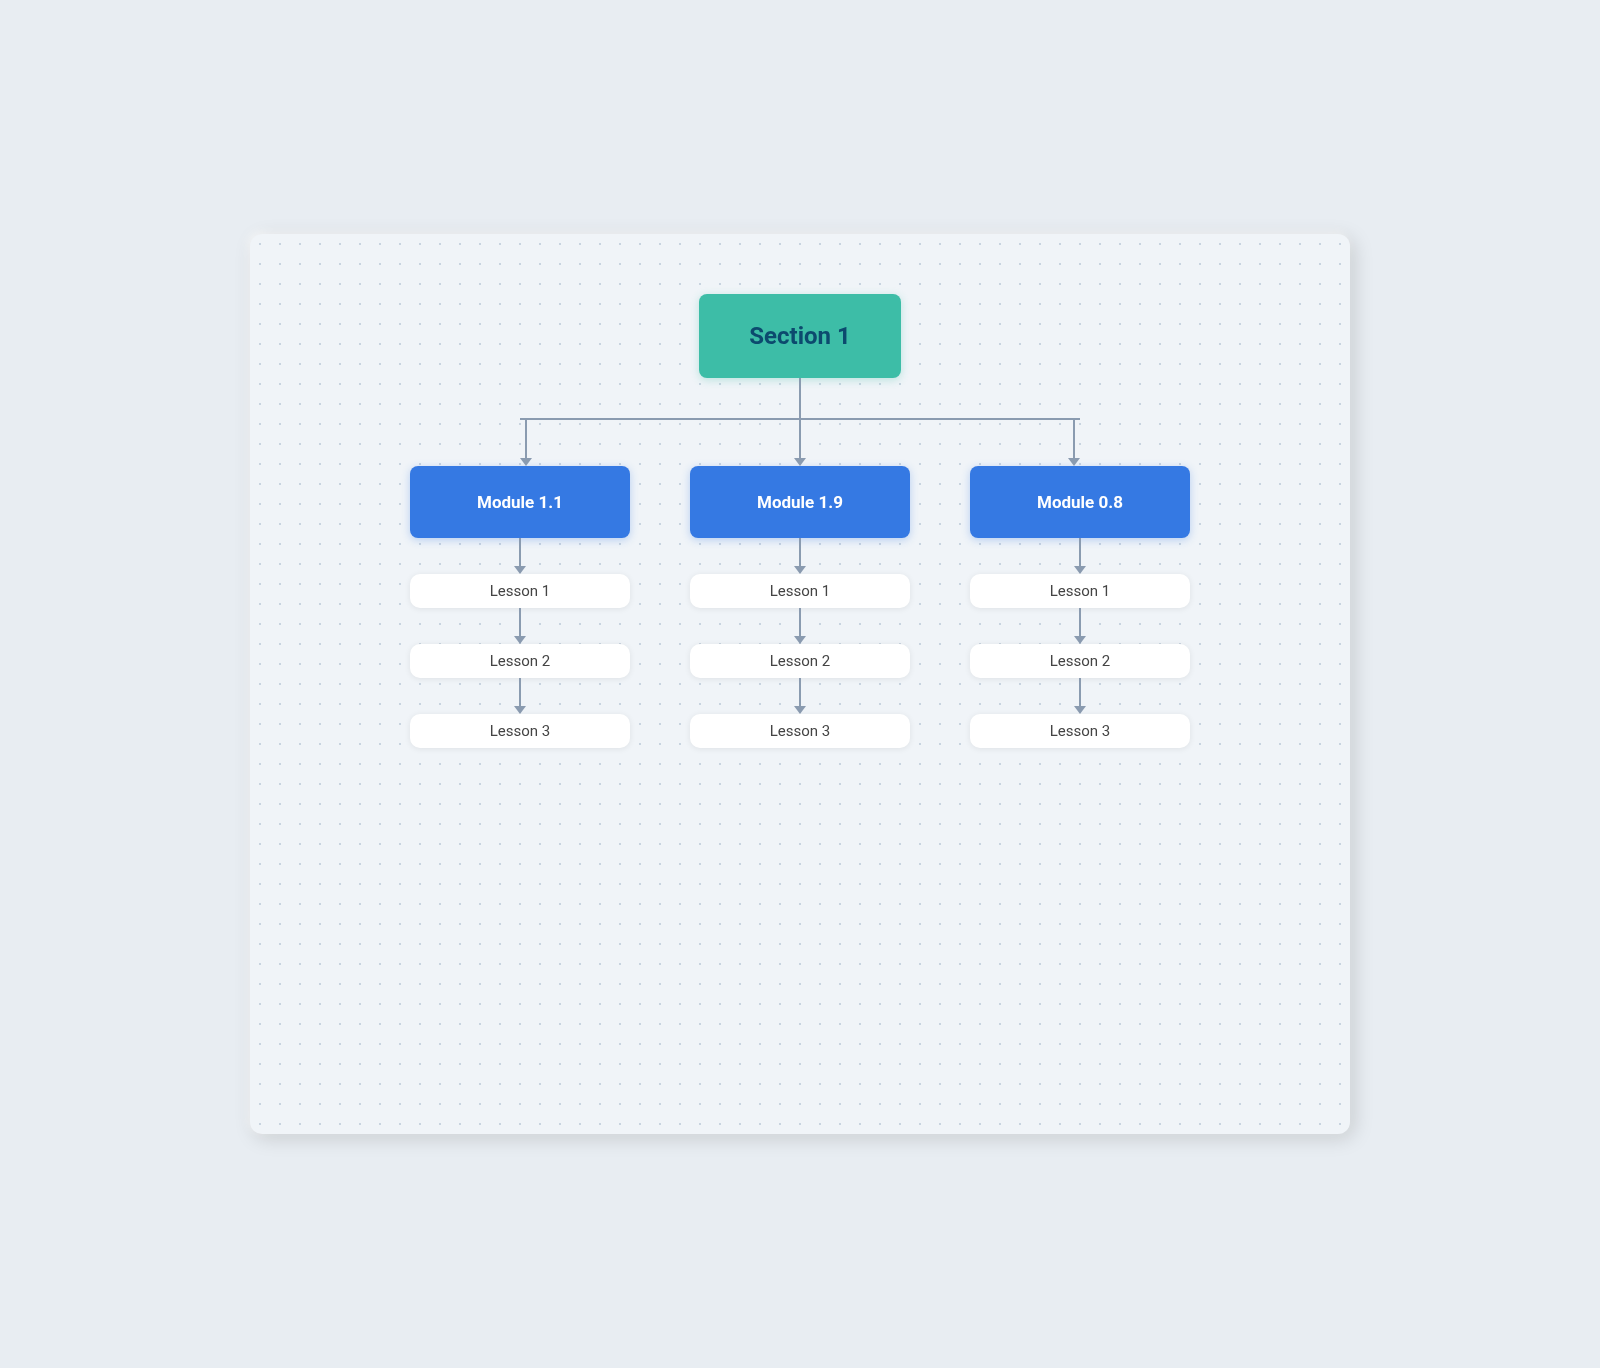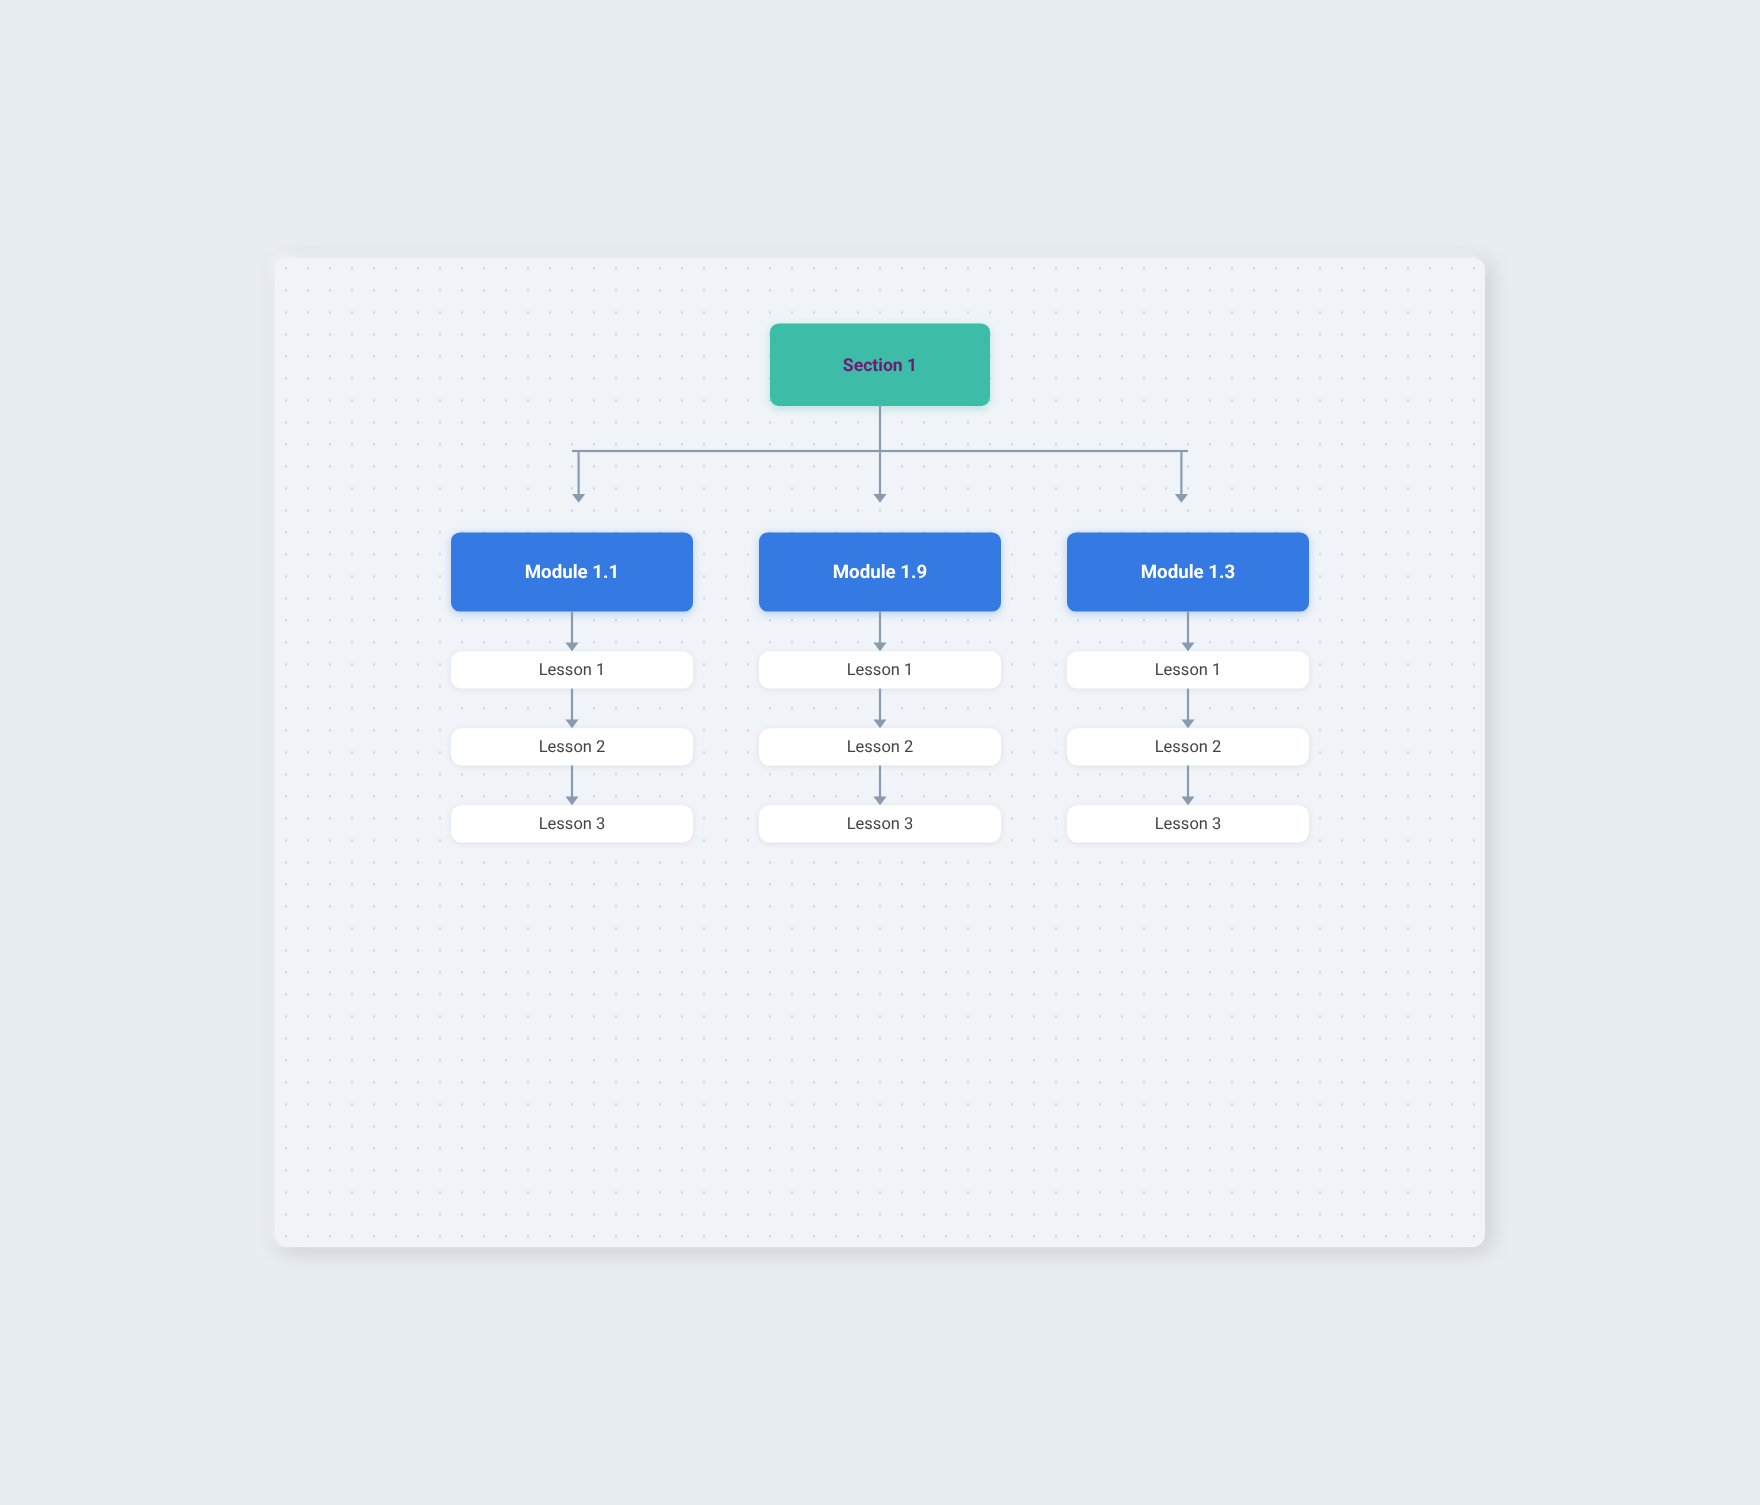--- a/index.html
+++ b/index.html
@@ -28,23 +28,23 @@
     .diagram {
       display: flex;
       flex-direction: column;
       align-items: center;
       gap: 0;
     }
 
     
     .section-node {
       background: #3dbda7;
-      color: #701a75;
+      color: #0c4a6e;
       font-weight: 700;
-      font-size: 16px;
+      font-size: 24px;
       border-radius: 8px;
       padding: 28px 50px;
       min-width: 200px;
       text-align: center;
       box-shadow: 0 2px 8px rgba(61,189,167,0.3);
     }
 
     
     .branch-connector {
       display: flex;
@@ -118,21 +118,20 @@
     .module-node {
       background: #3579e3;
       color: white;
       font-weight: 700;
       font-size: 17px;
       border-radius: 8px;
       padding: 26px 20px;
       width: 220px;
       text-align: center;
       box-shadow: 0 2px 8px rgba(53,121,227,0.3);
-      margin-top: 27px;
     }
 
     .small-v-line {
       width: 2px;
       height: 30px;
       background: #8a9bb0;
     }
 
     .lesson-node {
       background: white;
@@ -231,21 +230,21 @@
           <div class="small-v-line"></div>
           <div class="arrow-down"></div>
         </div>
         <div class="lesson-node">
           <span>Lesson 3</span>
         </div>
       </div>
 
       <div class="module-column">
         <div class="module-node">
-          <span>Module 1.3</span>
+          <span>Module 0.8</span>
         </div>
         <div class="connector-row">
           <div class="small-v-line"></div>
           <div class="arrow-down"></div>
         </div>
         <div class="lesson-node">
           <span>Lesson 1</span>
         </div>
         <div class="connector-row">
           <div class="small-v-line"></div>

